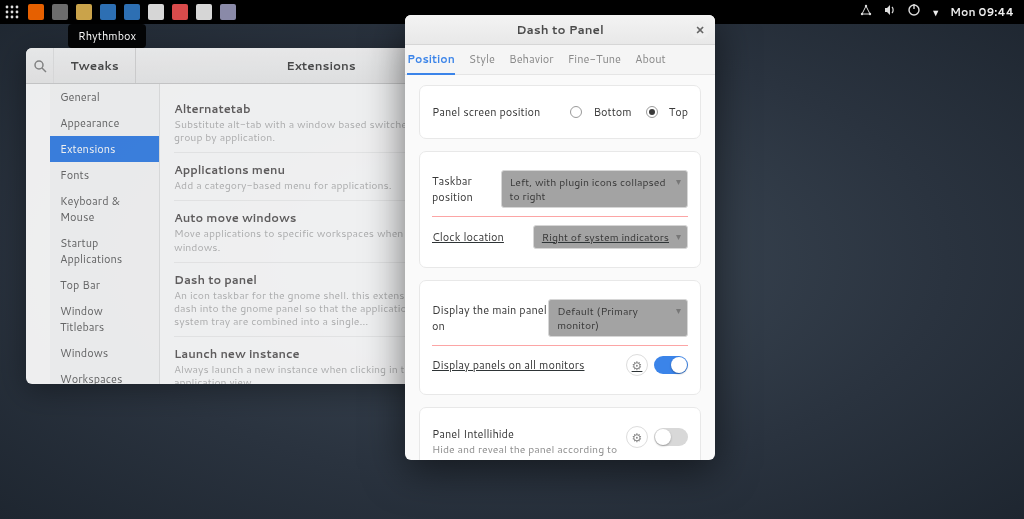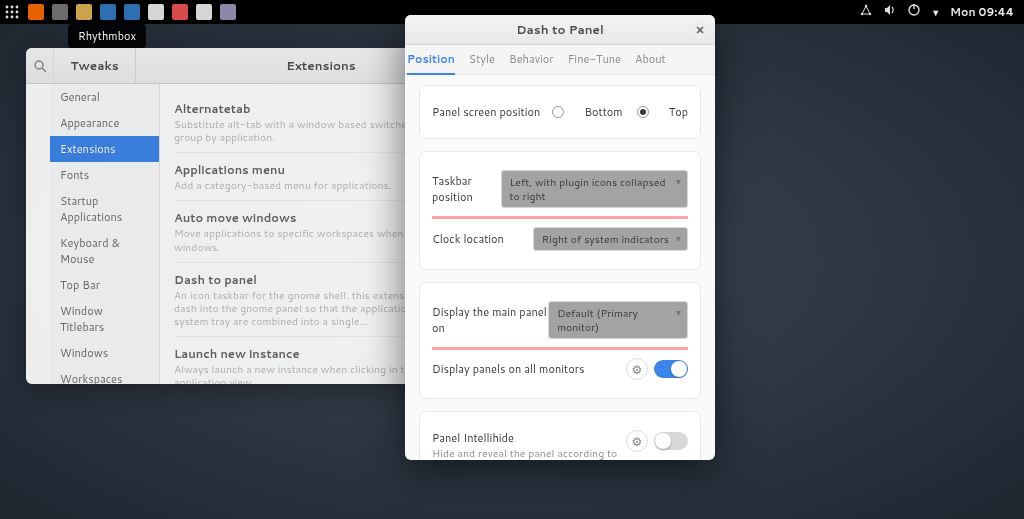--- a/index.html
+++ b/index.html
@@ -81,25 +81,25 @@
     border-bottom:1px solid #e5e5e5; background:#f5f5f5; font-size:11px; color:#8a8a8a;
   }
   .dtp-tab { padding:6px 0; cursor:default; }
   .dtp-tab.active { color:#3b84e9; border-bottom:2px solid #3b84e9; font-weight:600; }
   .dtp-body { flex:1; overflow:auto; padding:10px 14px; }
   .dtp-card {
     background:#fff; border:1px solid #e8e8e8; border-radius:7px; margin-bottom:12px;
     padding:10px 12px;
   }
   .dtp-row { display:flex; align-items:center; justify-content:space-between; padding:8px 0; }
-  .dtp-row + .dtp-row { border-top:3px solid #fca5a5; }
+  .dtp-row + .dtp-row { border-top:1px solid #fca5a5;text-decoration:underline; }
   .dtp-label { font-size:11px; color:#3a3a3a; }
   .dtp-sub { font-size:10.5px; color:#8f8f8f; }
   .radio-group { display:flex; gap:14px; font-size:11px; color:#3a3a3a; align-items:center; }
-  .radio { display:flex; align-items:center; gap:20px;justify-content:center; }
+  .radio { display:flex; align-items:center; gap:11px;justify-content:center; }
   .radio .dot {
     width:12px; height:12px; border:1px solid #9a9a9a; border-radius:50%; display:inline-block; position:relative;
   }
   .radio.checked .dot::after {
     content:""; position:absolute; inset:2px; border-radius:50%; background:#3a3a3a;
   }
   .combo {
     border:1px solid #d6d6d6; border-radius:3px; background:#a3a3a3; padding:4px 18px 4px 8px;
     font-size:10.5px; color:#3a3a3a; position:relative; min-width:150px;
   }
@@ -217,22 +217,22 @@
       <div class="tweaks-title-left">Tweaks</div>
     </div>
     <div class="tweaks-title-right">Extensions</div>
   </div>
   <div class="tweaks-body">
     <div class="tweaks-sidebar" id="tw-sidebar">
         <div class="tw-side-item">General</div>
         <div class="tw-side-item">Appearance</div>
         <div class="tw-side-item active">Extensions</div>
         <div class="tw-side-item">Fonts</div>
+        <div class="tw-side-item">Keyboard &amp; Mouse</div>
         <div class="tw-side-item">Startup Applications</div>
-        <div class="tw-side-item">Keyboard &amp; Mouse</div>
         <div class="tw-side-item">Top Bar</div>
         <div class="tw-side-item">Window Titlebars</div>
         <div class="tw-side-item">Windows</div>
         <div class="tw-side-item">Workspaces</div>
       </div>
     <div class="tweaks-content" id="tw-ext">
         <div class="ext-item">
           <div class="ext-title">Alternatetab</div>
           <div class="ext-desc">Substitute alt-tab with a window based switcher that does not group by application.</div>
         </div>

